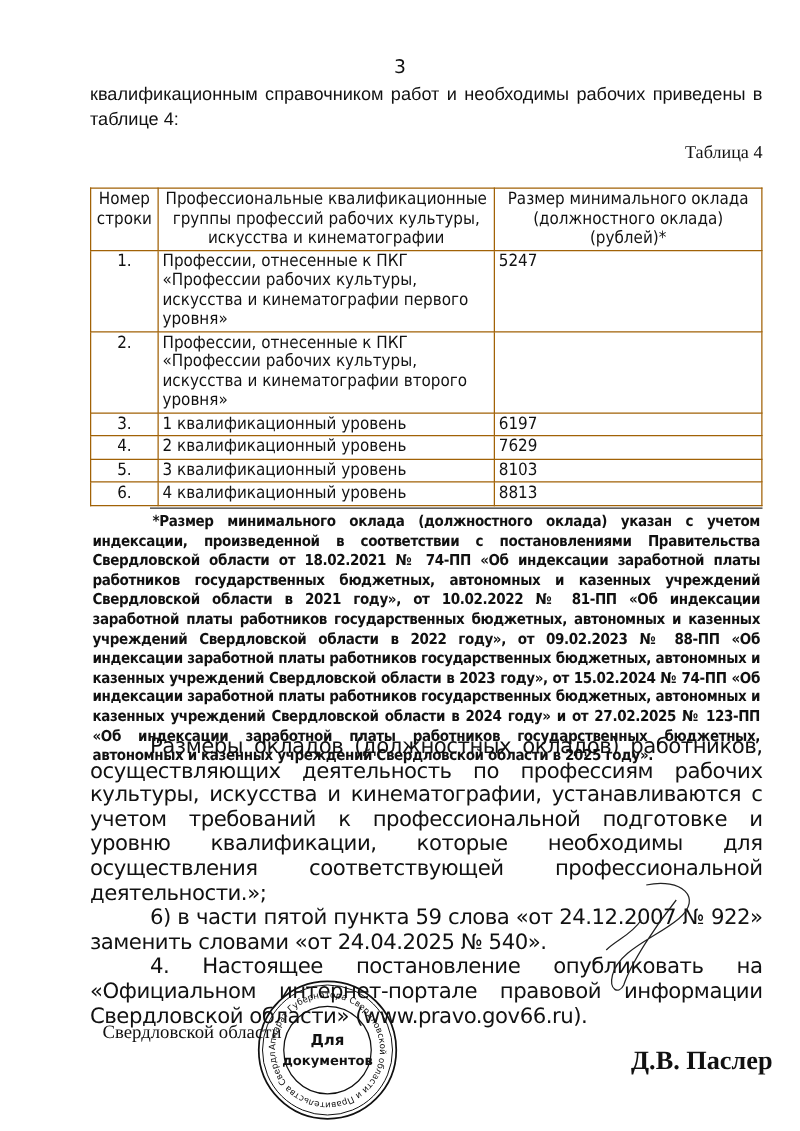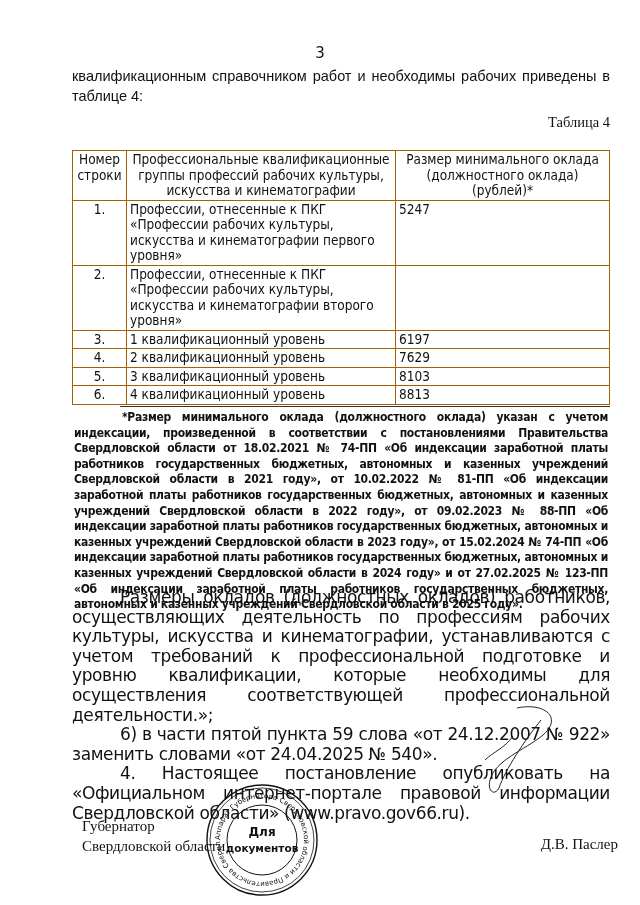--- a/index.html
+++ b/index.html
@@ -30,21 +30,21 @@
     left: 72px; width: 538px; top: 408px; font-size: 12px; line-height: 15.6px;
     text-align: justify; font-family: "DejaVu Sans", sans-serif; font-stretch: condensed; letter-spacing: -0.3px;
   }
   .footnote p { margin: 2px; text-indent: 48px; font-weight: bold; }
   .body-text {
     left: 72px; width: 538px; top: 588px; font-size: 17px; line-height: 19.6px;
     text-align: justify; font-family: "DejaVu Sans", sans-serif; letter-spacing: -0.4px;
   }
   .body-text p { margin: 0; text-indent: 48px; }
   .sig-title { left: 82px; top: 816px; font-size: 15px; line-height: 20px; font-family: "Liberation Serif", serif; }
-  .sig-name { right: 22px; top: 836px; font-size: 15px; font-family: "Liberation Serif", serif; }
+  .sig-name { right: 22px; top: 836px; font-size: 21px; font-family: "Liberation Serif", serif; font-weight: bold; }
   .stamp { left: 204px; top: 782px; width: 116px; height: 116px; }
   .signature { left: 455px; top: 700px; width: 110px; height: 100px; }
 </style>
 </head>
 <body>
 
 <div class="abs page-num">3</div>
 
 <div class="abs intro">квалификационным справочником работ и необходимы рабочих приведены в таблице 4:</div>
 
@@ -102,21 +102,20 @@
   <p>6) в части пятой пункта 59 слова «от 24.12.2007 № 922» заменить словами «от 24.04.2025 № 540».</p>
   <p>4. Настоящее постановление опубликовать на «Официальном интернет-портале правовой информации Свердловской области» (www.pravo.gov66.ru).</p>
 </div>
 
 <svg class="abs signature" viewBox="0 0 110 100">
   <path d="M62 8 C 90 2, 108 18, 88 35 C 70 50, 40 60, 35 80 C 32 92, 40 96, 44 88 C 50 70, 70 40, 86 20" fill="none" stroke="#222" stroke-width="1"></path>
   <path d="M30 60 C 38 52, 50 48, 58 36" fill="none" stroke="#222" stroke-width="1"></path>
 </svg>
 
 <div class="abs sig-title">
-  <div>Губернатор</div>
   <div>Свердловской области</div>
 </div>
 
 <svg class="abs stamp" viewBox="0 0 116 116">
   <defs>
     <path id="ringPath" d="M58,58 m-42,0 a42,42 0 1,1 84,0 a42,42 0 1,1 -84,0"></path>
   </defs>
   <circle cx="58" cy="58" r="55" fill="none" stroke="#111" stroke-width="1.4"></circle>
   <circle cx="58" cy="58" r="52" fill="none" stroke="#111" stroke-width="0.8"></circle>
   <circle cx="58" cy="58" r="35" fill="none" stroke="#111" stroke-width="1"></circle>

